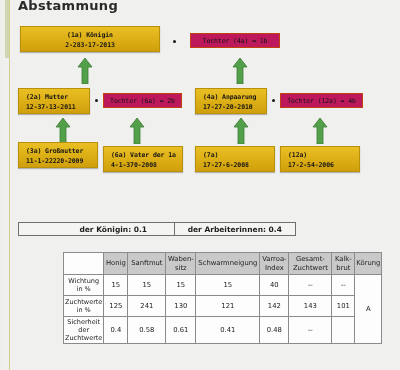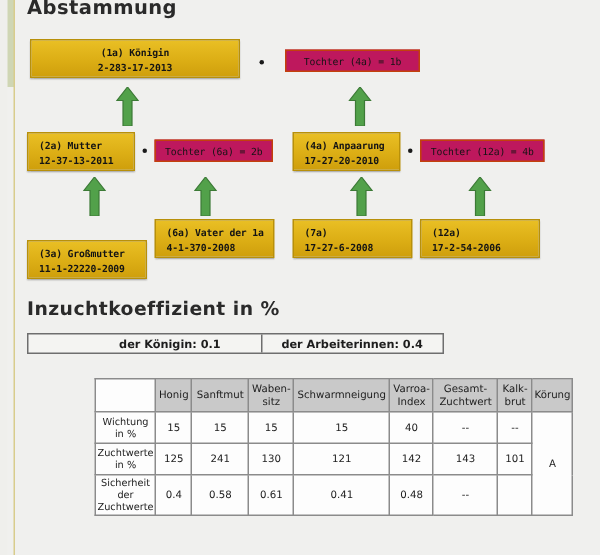--- a/index.html
+++ b/index.html
@@ -239,41 +239,40 @@
     <svg width="16" height="26" viewBox="0 0 16 26">
       <polygon points="8,0 15,9 11,9 11,26 5,26 5,9 1,9" fill="#52a14a" stroke="#3c7a36" stroke-width="0.8"></polygon>
     </svg>
   </div>
   <div class="arrow-up" style="left:302px; top:118px;">
     <svg width="16" height="26" viewBox="0 0 16 26">
       <polygon points="8,0 15,9 11,9 11,26 5,26 5,9 1,9" fill="#52a14a" stroke="#3c7a36" stroke-width="0.8"></polygon>
     </svg>
   </div>
 
-  <div class="ped-box" style="left:8px; top:160px; width:80px; height:26px;">
+  <div class="ped-box" style="left:8px; top:142px; width:80px; height:26px;">
     <div class="ped-line">(3a) Großmutter</div>
     <div class="ped-line">11-1-22220-2009</div>
   </div>
 
   <div class="ped-box" style="left:93px; top:146px; width:80px; height:26px;">
     <div class="ped-line">(6a) Vater der 1a</div>
     <div class="ped-line">4-1-370-2008</div>
   </div>
 
   <div class="ped-box" style="left:185px; top:146px; width:80px; height:26px;">
     <div class="ped-line">(7a)</div>
     <div class="ped-line">17-27-6-2008</div>
   </div>
 
   <div class="ped-box" style="left:270px; top:146px; width:80px; height:26px;">
     <div class="ped-line">(12a)</div>
     <div class="ped-line">17-2-54-2006</div>
   </div>
 
-  <div class="section-heading" id="heading-inzucht">Inzuchtkoeffizient in %</div>
 
   <div id="coef-table">
     <div class="coef-cell">der Königin: 0.1</div>
     <div class="coef-cell">der Arbeiterinnen: 0.4</div>
   </div>
 
   <table id="bv-table">
     <thead>
       <tr>
         <th class="c-label blank-hdr"></th>

